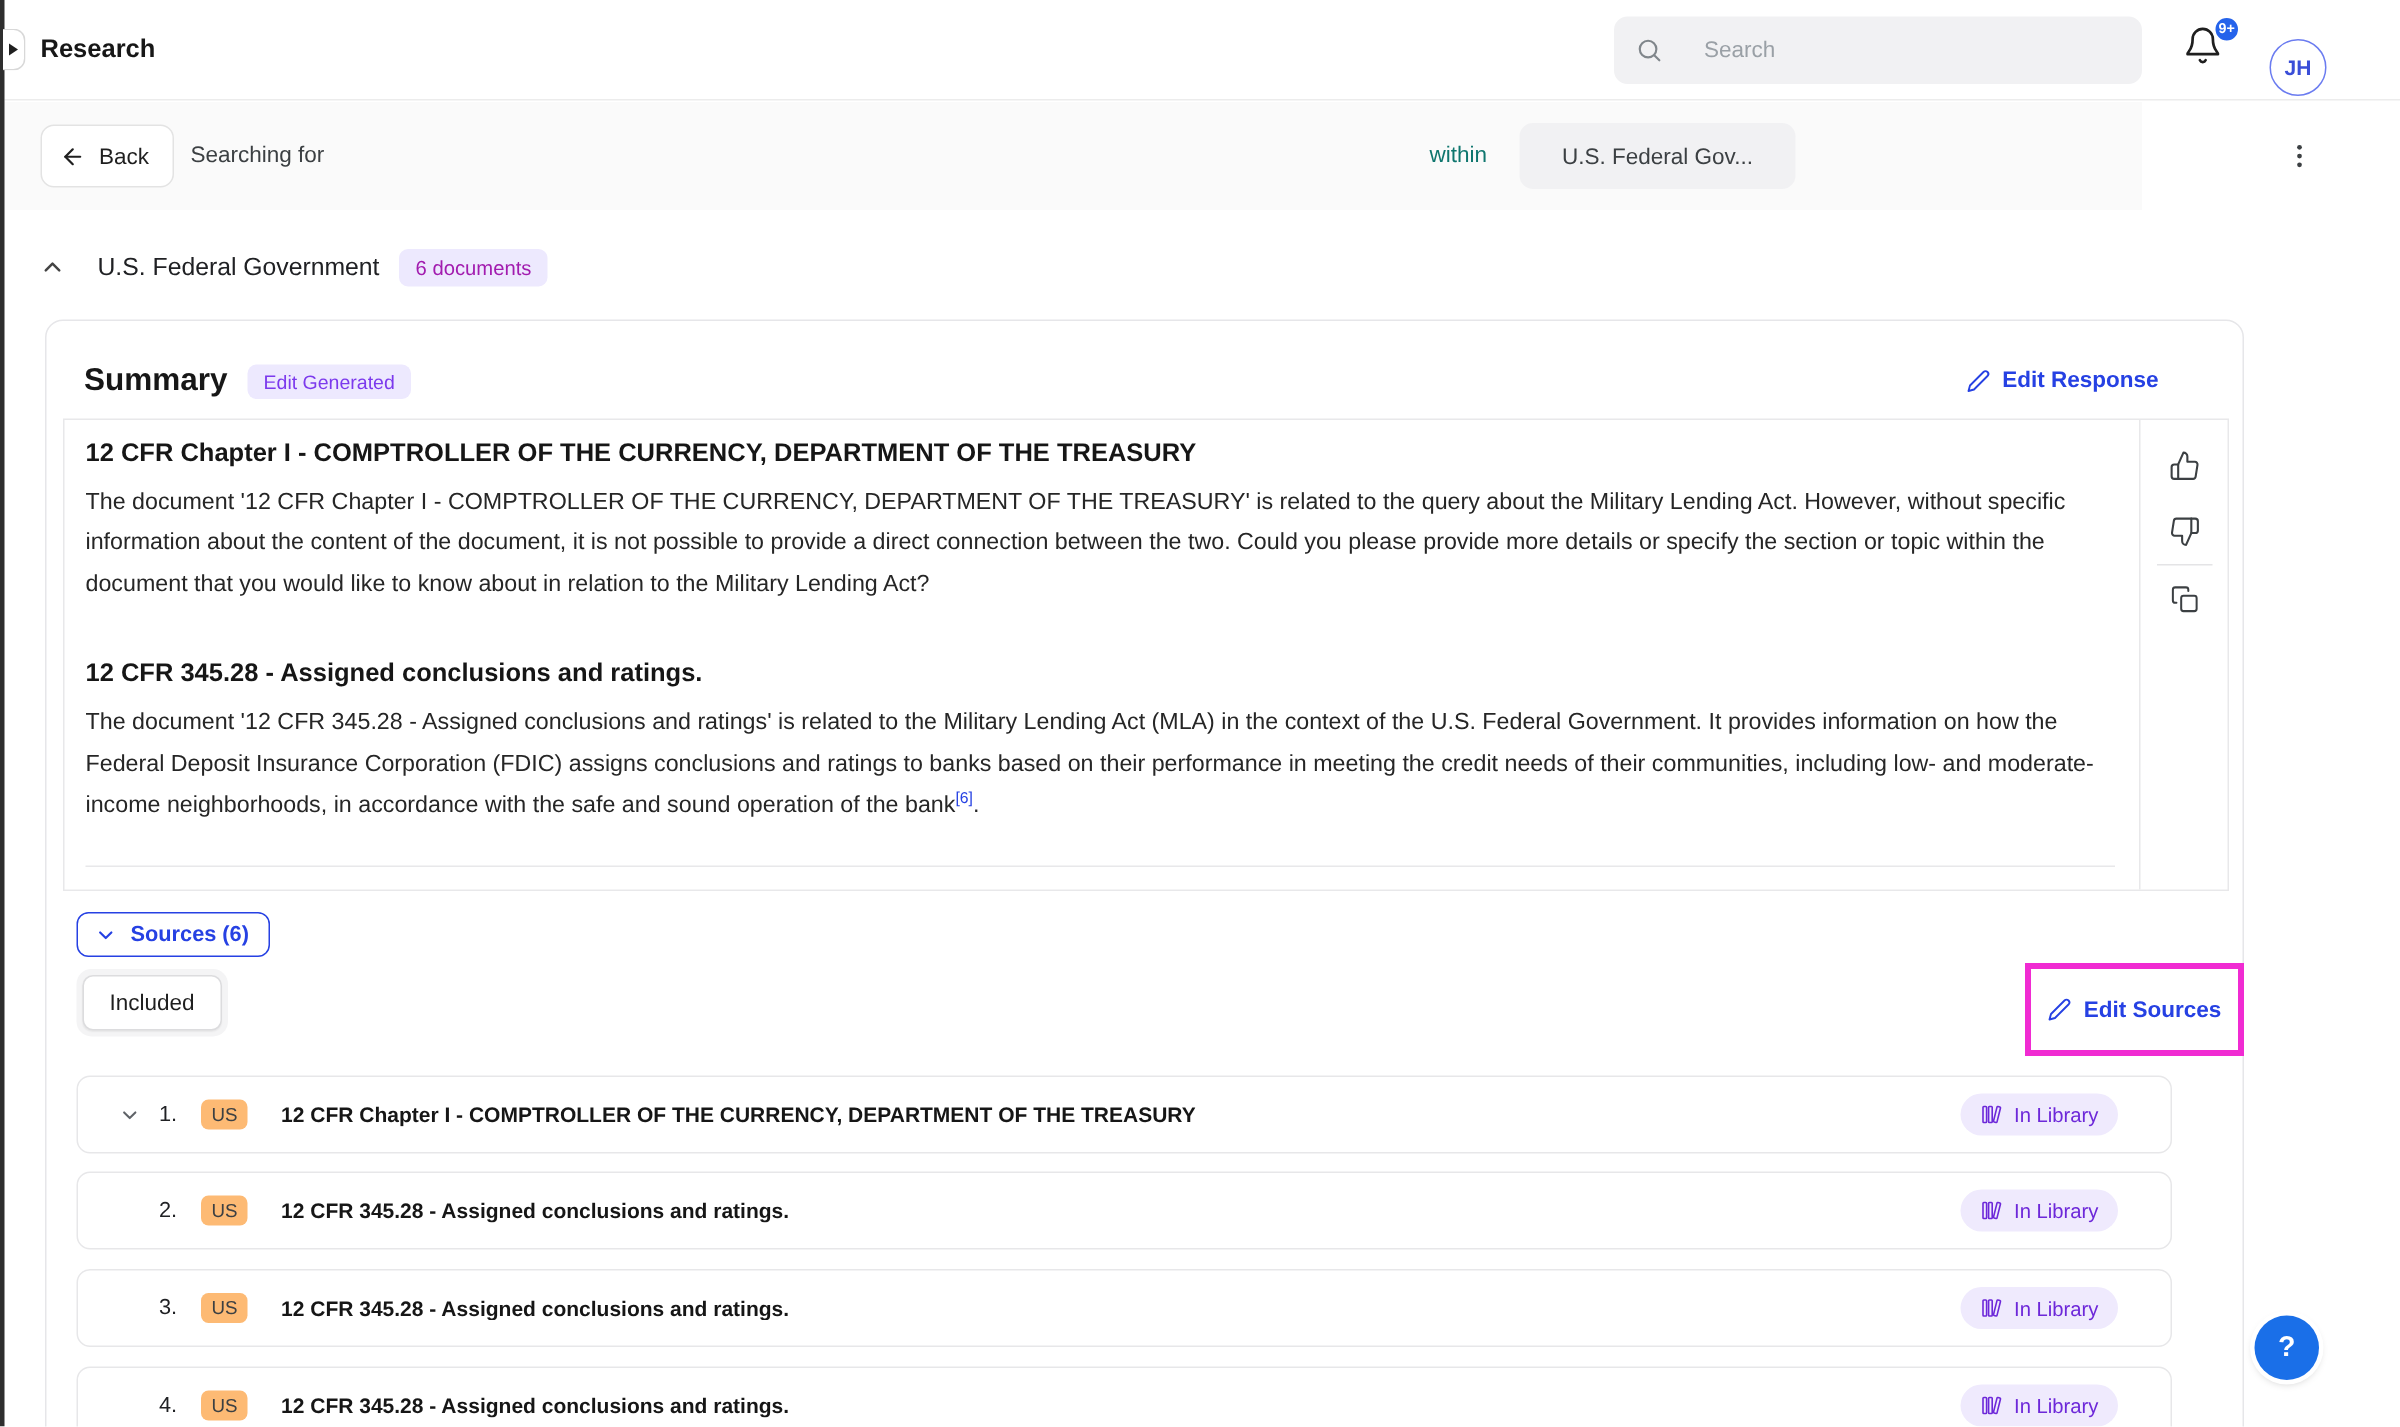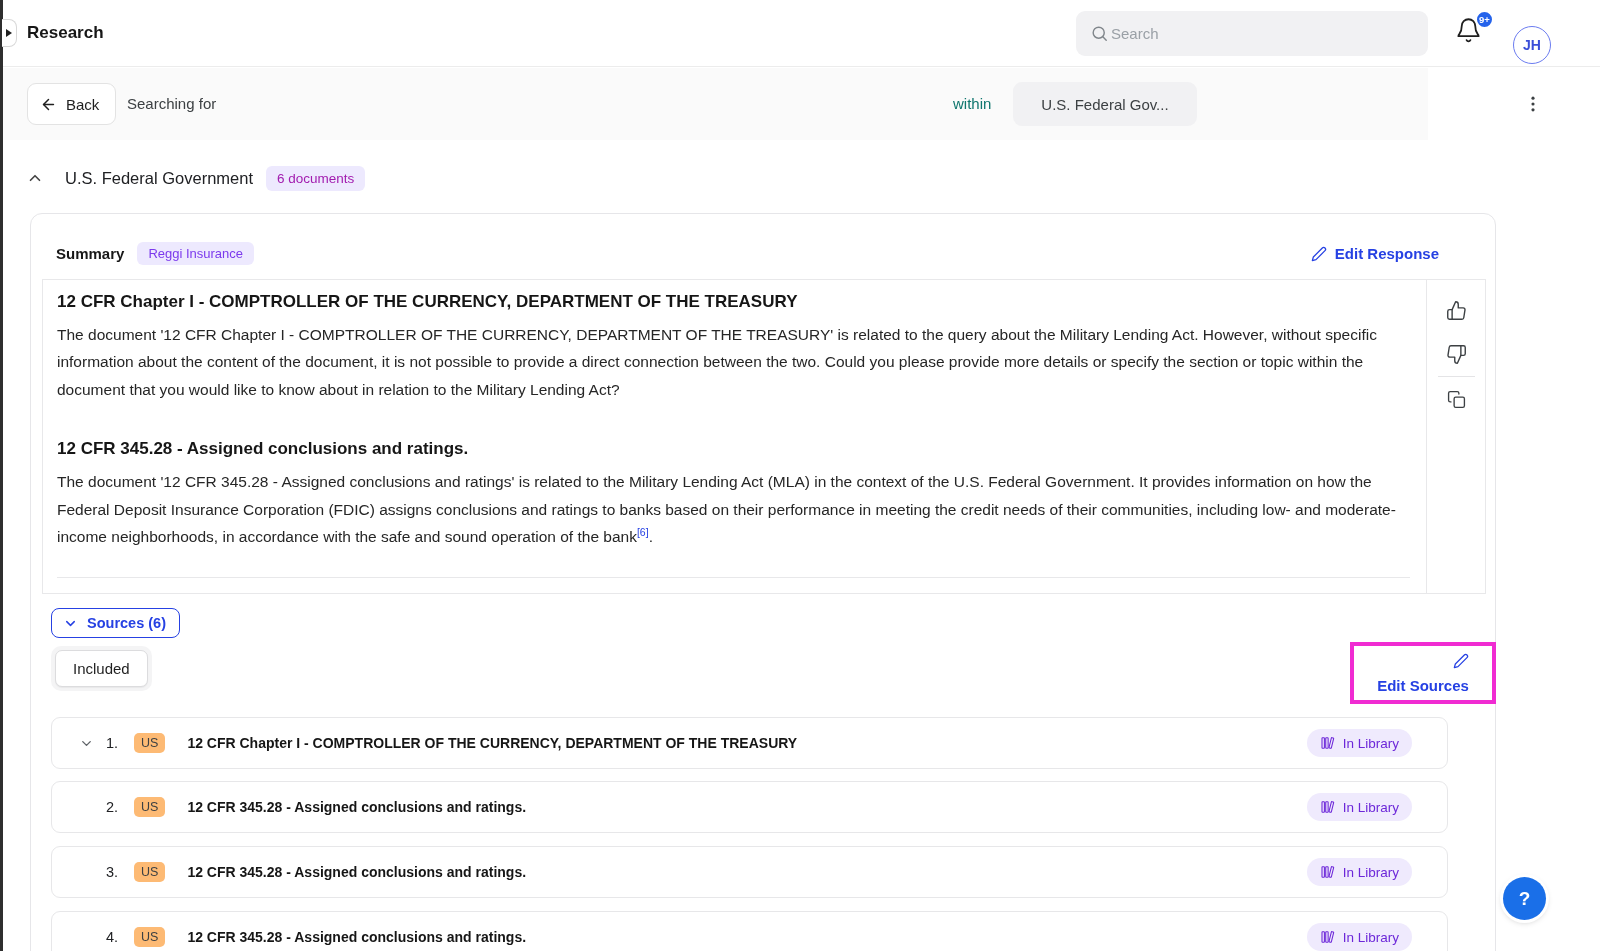--- a/index.html
+++ b/index.html
@@ -15,21 +15,21 @@
   .leftstrip { position:absolute; left:0; top:0; width:3px; height:951px; background:#2e2e2e; z-index:60; }
   .sidebar-tab { position:absolute; left:2px; top:19px; width:15px; height:28px; background:#fff;
     border:1px solid #d8d8d8; border-left:none; border-radius:0 8px 8px 0; z-index:61;
     display:flex; align-items:center; justify-content:center; cursor:pointer; }
   .sidebar-tab .tri { width:0; height:0; border-top:4.5px solid transparent; border-bottom:4.5px solid transparent; border-left:6px solid #1f1f1f; }
 
   
   .header { position:absolute; left:3px; top:0; width:1597px; height:67px; background:#fff; border-bottom:1px solid #ececec; z-index:10; }
   .header-title { position:absolute; left:24px; top:23px; font-size:17px; font-weight:700; color:#171717; }
   .search-box { position:absolute; left:1073px; top:11px; width:352px; height:45px; background:#f1f1f3; border-radius:9px;
-    display:flex; align-items:center; gap:2px; padding:0 14px; }
+    display:flex; align-items:center; gap:27px; padding:0 14px; }
   .search-box input { border:none; outline:none; background:transparent; font-family:inherit; font-size:15px; color:#202124; width:100%; }
   .search-box input::placeholder { color:#9aa0a6; }
   .bell-wrap { position:absolute; left:1452px; top:17px; width:34px; height:34px; cursor:pointer; }
   .bell-badge { position:absolute; right:-5px; top:-7px; min-width:19px; height:19px; background:#2563eb; color:#fff;
     border:2px solid #fff; border-radius:10px; font-size:9.5px; font-weight:700;
     display:flex; align-items:center; justify-content:center; padding:0 2px; }
   .avatar { position:absolute; left:1510px; top:26px; width:38px; height:38px; border-radius:50%;
     border:1.5px solid #6b7cf0; color:#3a4ed8; background:#fff; font-size:14px; font-weight:700;
     display:flex; align-items:center; justify-content:center; cursor:pointer; }
 
@@ -49,21 +49,21 @@
   
   .section-row { position:absolute; left:20px; top:163px; display:flex; align-items:center; gap:13px; z-index:5; }
   .chevron-btn { width:30px; height:30px; display:flex; align-items:center; justify-content:center; cursor:pointer; }
   .section-title { font-size:16.5px; color:#202124; margin-left:2px; }
   .section-badge { background:#ede9fe; color:#a21caf; font-size:13.5px; padding:5px 11px; border-radius:6px; }
 
   
   .card { position:absolute; left:30px; top:213px; width:1466px; height:790px; background:#fff;
     border:1px solid #e6e6e9; border-radius:12px; }
   .summary-head { position:absolute; left:25px; top:28px; display:flex; align-items:center; gap:13px; }
-  .summary-label { font-size:15px; font-weight:700; color:#171717; }
+  .summary-label { font-size:21px; font-weight:700; color:#171717; }
   .reggi-badge { background:#ede9fe; color:#7c3aed; font-size:13px; padding:4px 11px; border-radius:6px; }
   .edit-response { position:absolute; right:56px; top:31px; display:flex; align-items:center; gap:8px;
     color:#2641e3; font-size:15px; font-weight:600; cursor:pointer; }
 
   .summary-box { position:absolute; left:11px; top:65px; width:1444px; height:315px; border:1px solid #e8e8ea; background:#fff; }
   .summary-content { position:absolute; left:0; top:0; right:59px; bottom:0; padding:12px 16px 0 14px; overflow:hidden; }
   .block-title { font-size:17px; font-weight:700; color:#161616; margin-bottom:9px; }
   .block-body { font-size:15.5px; line-height:1.77; color:#262626; }
   .block-gap { height:36px; }
   .citation { color:#2641e3; font-size:10.5px; vertical-align:super; cursor:pointer; }
@@ -76,21 +76,21 @@
   .sources-toggle { position:absolute; left:20px; top:394px; display:inline-flex; align-items:center; gap:9px;
     padding:6px 13px 6px 11px; border:1.7px solid #2641e3; border-radius:8px; background:#fff;
     color:#2641e3; font-size:14.5px; font-weight:600; cursor:pointer; }
 
   .included-group { position:absolute; left:20px; top:432px; background:#f4f4f5; border-radius:10px; padding:4px; }
   .included-chip { background:#fff; border:1px solid #dcdcde; border-radius:7px; padding:9px 17px;
     font-size:15px; color:#1f1f1f; box-shadow:0 1px 1px rgba(0,0,0,.05); cursor:pointer; }
 
   .edit-sources-highlight { position:absolute; left:1319px; top:428px; width:146px; height:62px;
     border:4px solid #f02bd2; display:flex; align-items:center; justify-content:center; }
-  .edit-sources-btn { display:flex; align-items:flex-end; gap:8px; color:#2641e3; font-size:15px; font-weight:600; cursor:pointer;flex-direction:column; }
+  .edit-sources-btn { display:flex; align-items:flex-start; gap:8px; color:#2641e3; font-size:15px; font-weight:600; cursor:pointer; }
 
   .src-row { position:absolute; left:20px; width:1397px; height:52px; background:#fff; border:1px solid #e7e7e9;
     border-radius:9px; display:flex; align-items:center; }
   .row-chevron { width:32px; margin-left:18px; display:flex; justify-content:center; cursor:pointer; color:#5f6368; }
   .row-num { width:28px; font-size:14.5px; color:#202124; text-align:left; margin-left:4px; }
   .row-flag { background:#fdba74; border-radius:5px; padding:3px 7px; font-size:12.5px; color:#3c4043; }
   .row-title { font-size:14px; font-weight:700; color:#161616; margin-left:22px; white-space:nowrap; overflow:hidden; }
   .row-spacer { flex:1; }
   .lib-pill { display:flex; align-items:center; gap:7px; background:#efeafd; color:#6d28d9; border-radius:16px;
     padding:6px 13px; font-size:13.5px; font-weight:500; margin-right:35px; flex:none; cursor:pointer; }
@@ -163,21 +163,21 @@
     </svg>
   </div>
   <div class="section-title">U.S. Federal Government</div>
   <div class="section-badge">6 documents</div>
 </div>
 
 <div class="card">
 
   <div class="summary-head">
     <span class="summary-label">Summary</span>
-    <span class="reggi-badge">Reggi Insurance</span>
+    <span class="reggi-badge">Edit Generated</span>
   </div>
 
   <div class="edit-response">
     <span>
       <svg width="16" height="16" viewBox="0 0 24 24" fill="none" stroke="#2641e3" stroke-width="1.9" stroke-linecap="round" stroke-linejoin="round">
         <path d="M17 3a2.8 2.8 0 1 1 4 4L7.5 20.5 2 22l1.5-5.5z"></path>
       </svg>
     </span>
     <span>Edit Response</span>
   </div>

